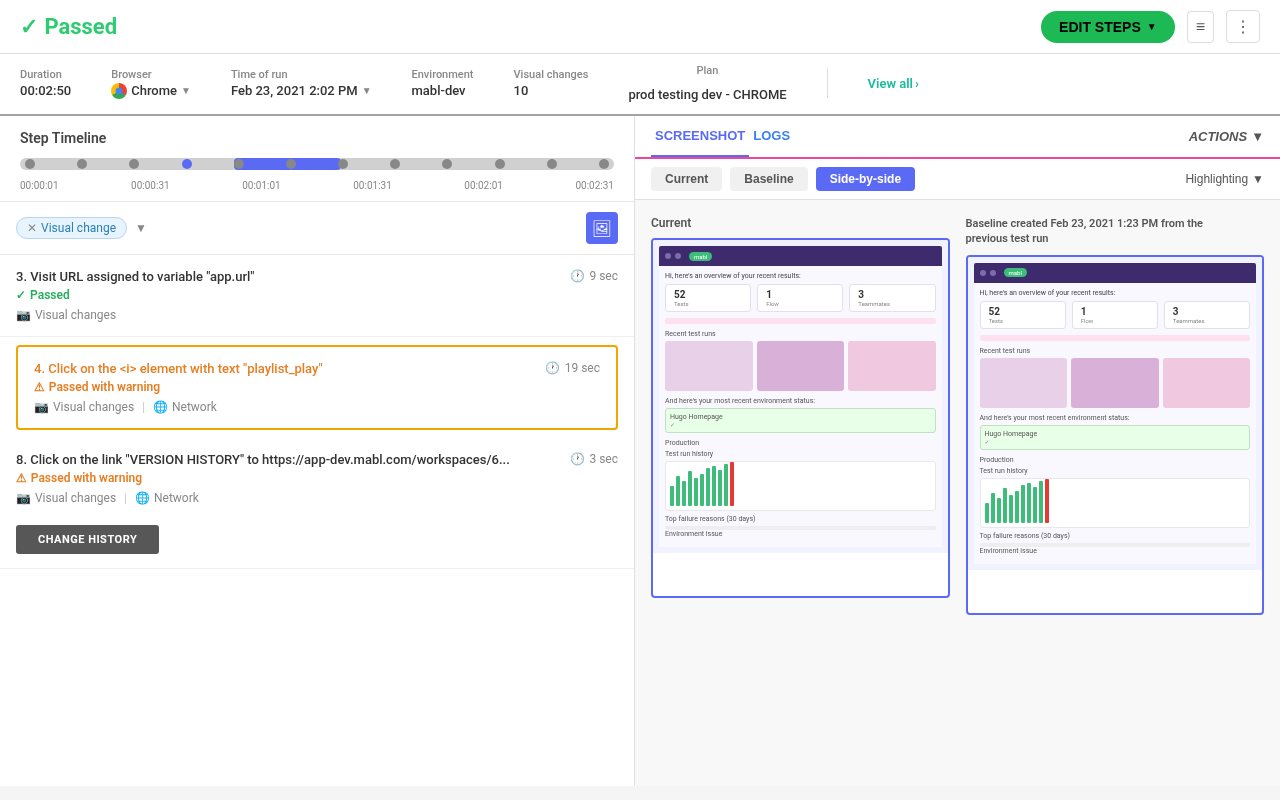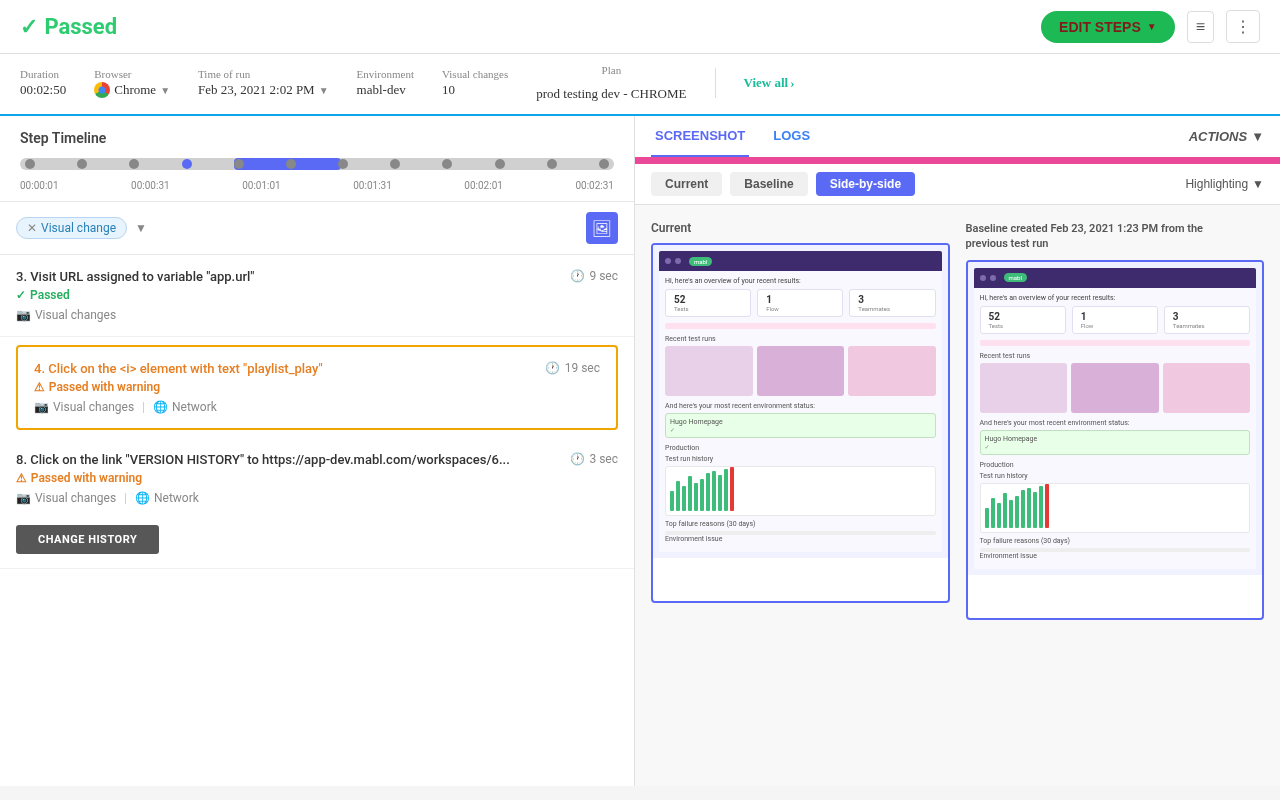--- a/index.html
+++ b/index.html
@@ -21,21 +21,21 @@
       font-weight: 700;
       color: #2ecc71;
     }
     .top-right {
       display: flex;
       align-items: center;
       gap: 12px;
     }
     .edit-steps-btn {
       background: #1db954;
-      color: #7f1d1d;
+      color: #000000;
       border: none;
       border-radius: 20px;
       padding: 8px 18px;
       font-size: 14px;
       font-weight: 600;
       cursor: pointer;
       display: flex;
       align-items: center;
       gap: 6px;
     }
@@ -48,23 +48,22 @@
       cursor: pointer;
       font-size: 16px;
       color: #555;
     }
 
     .meta-bar {
       background: #fff;
       padding: 10px 20px 12px;
       display: flex;
       align-items: center;
-      gap: 28px;
-      border-bottom: 2px solid #0ea5e9;
-      font-family: Liberation Serif, serif;
+      gap: 40px;
+      border-bottom: 2px solid #a3a3a3;
     }
     .meta-item { display: flex; flex-direction: column; gap: 2px; }
     .meta-label { font-size: 11px; color: #888; font-weight: 500; }
     .meta-value { font-size: 13px; color: #333; font-weight: 500; display: flex; align-items: center; gap: 4px; }
     .meta-value .dropdown-arrow { font-size: 10px; color: #888; cursor: pointer; }
     .chrome-icon {
       width: 16px; height: 16px;
       background: conic-gradient(#EA4335 0deg 120deg, #34A853 120deg 240deg, #FBBC05 240deg 360deg);
       border-radius: 50%;
       position: relative;
@@ -262,25 +261,24 @@
     .footer-divider { color: #ccc; }
 
     .right-panel {
       flex: 1;
       background: #f8f8f8;
       overflow-y: auto;
     }
 
     .right-panel-header {
       background: #fff;
-      border-bottom: 7px solid #ec4899;
+      border-bottom: 2px solid #ec4899;
       display: flex;
       align-items: center;
       padding: 0 16px;
-      gap: 20px;
     }
     .tab-btn {
       padding: 12px 4px;
       font-size: 13px;
       font-weight: 600;
       color: #3b82f6;
       border: none;
       background: none;
       cursor: pointer;
       border-bottom: 2px solid transparent;

